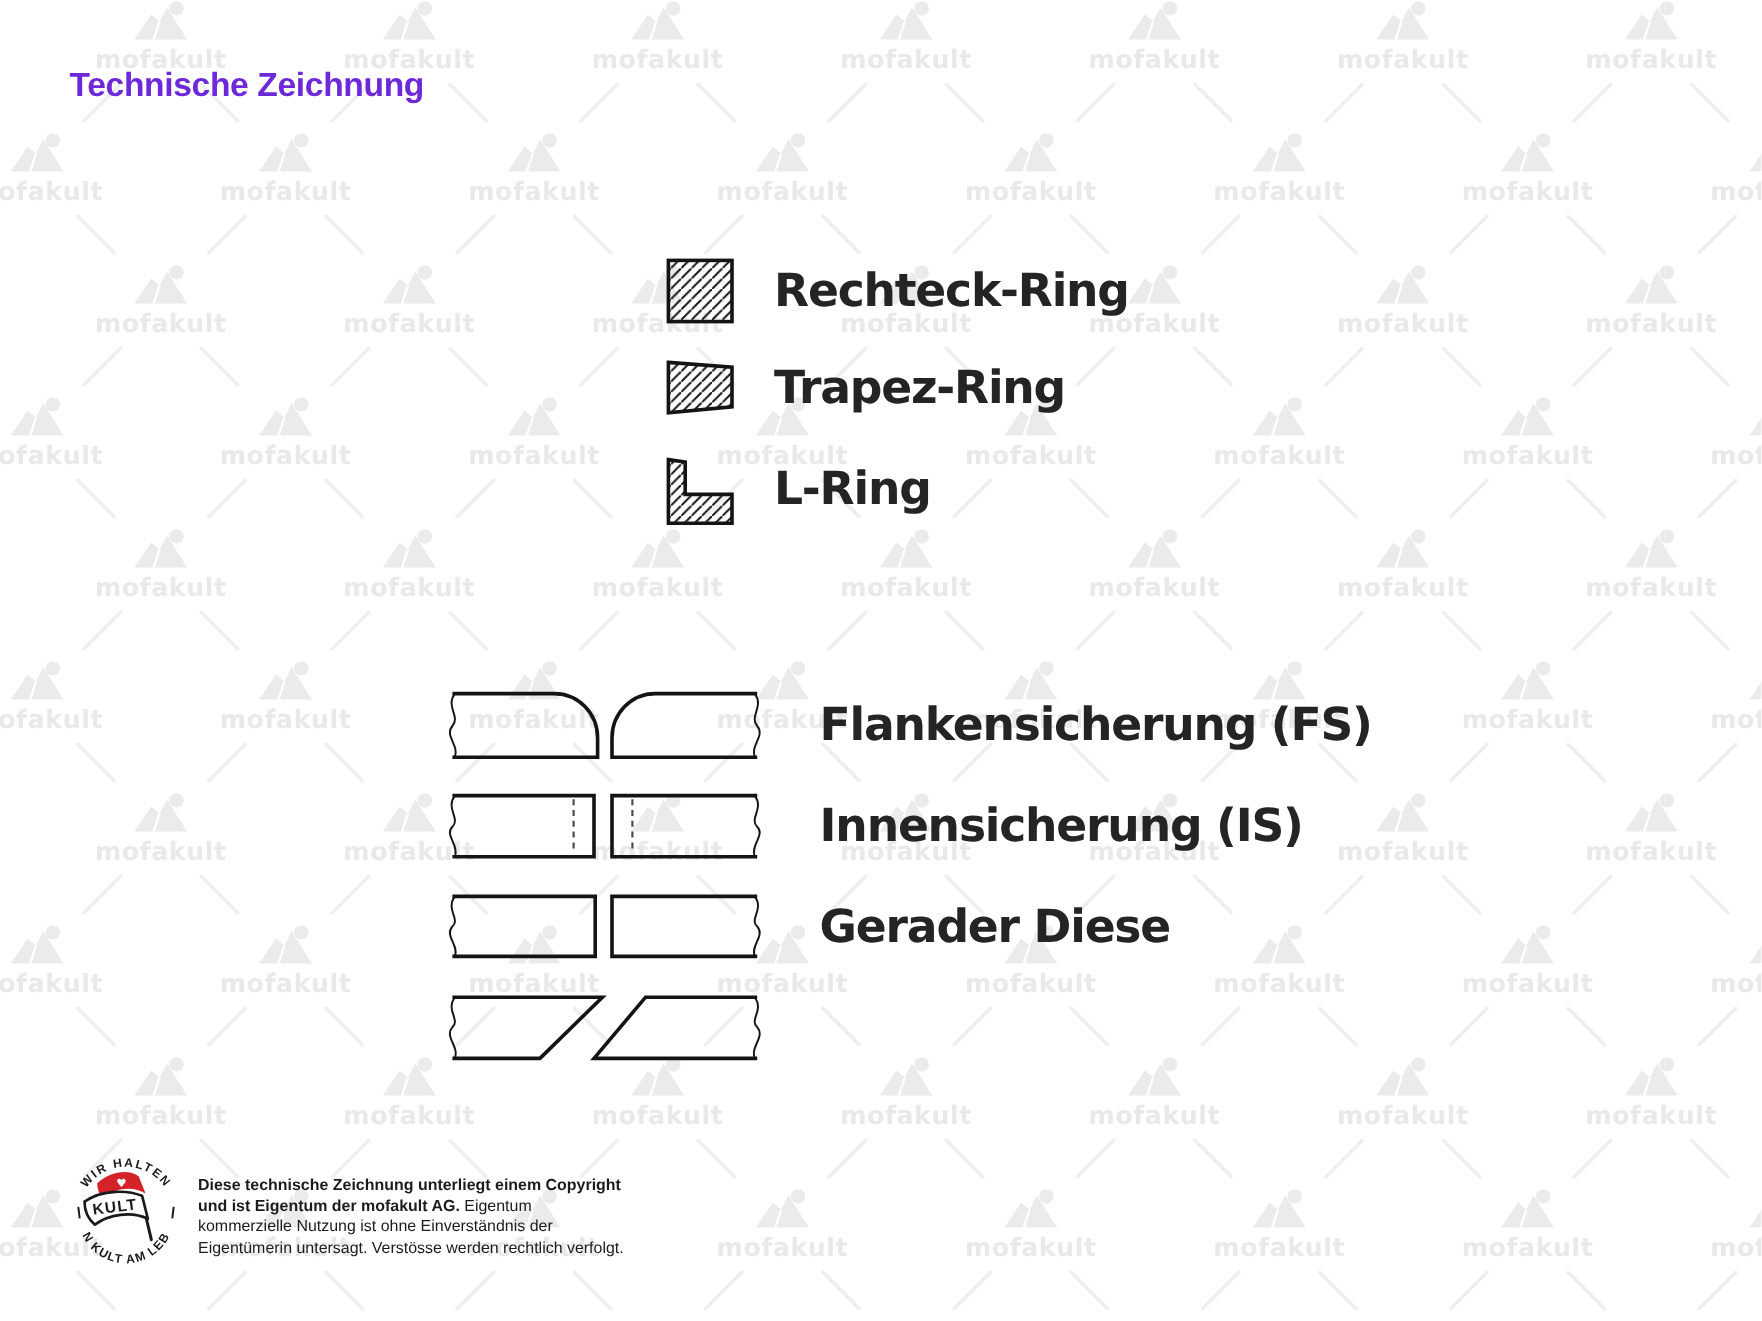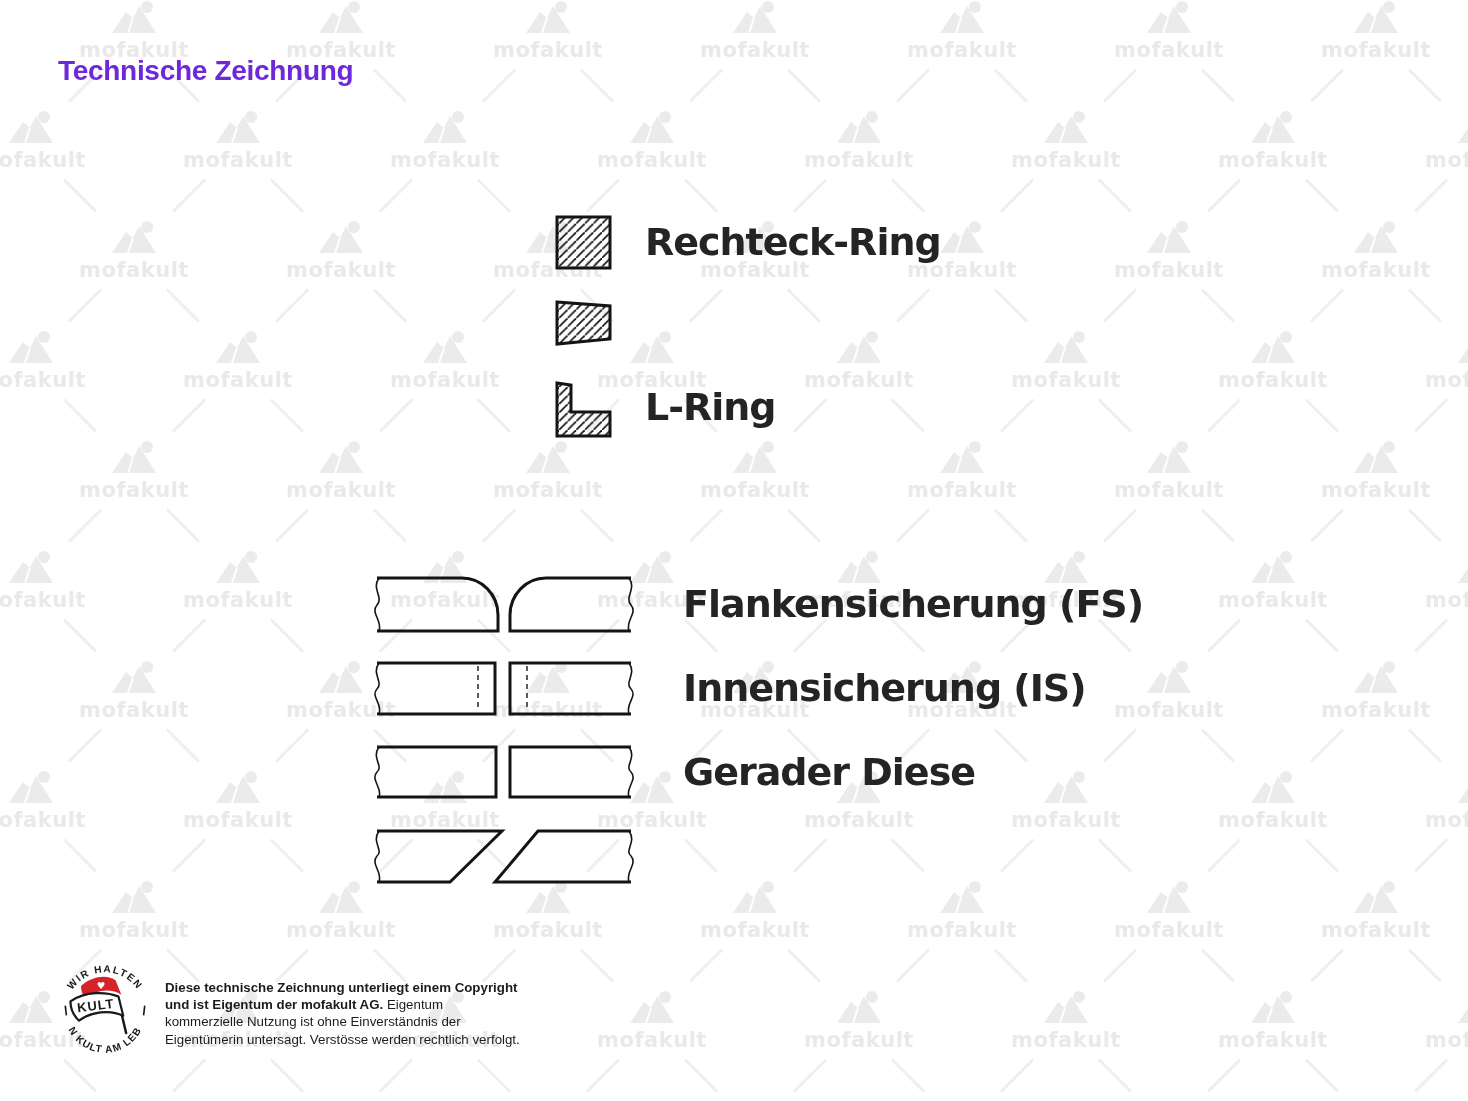--- a/index.html
+++ b/index.html
@@ -643,20 +643,21 @@
 
     <g fill="none" stroke="#141414">
       <path d="M 377,831 H 502 L 450,882 H 377" stroke-width="3" stroke-linejoin="miter"></path>
       <path d="M 379,831 C 371,842 384,850 377,856 C 370,864 383,872 379,882" stroke-width="1.6"></path>
       <path d="M 631,831 H 538 L 495,882 H 631" stroke-width="3" stroke-linejoin="miter"></path>
       <path d="M 629,831 C 637,842 624,850 631,856 C 638,864 625,872 629,882" stroke-width="1.6"></path>
     </g>
   </svg>
 
   <div class="lbl lbl-rechteck">Rechteck-Ring</div>
+  <div class="lbl lbl-trapez">Trapez-Ring</div>
   <div class="lbl lbl-lring">L-Ring</div>
   <div class="lbl lbl-fs">Flankensicherung (FS)</div>
   <div class="lbl lbl-is">Innensicherung (IS)</div>
   <div class="lbl lbl-gerader">Gerader Diese</div>
 
   <svg class="logo" viewBox="0 0 100 100">
     <defs>
       <path id="arcTop" d="M 12.8,34.5 A 41 41 0 0 1 87.2,34.5"></path>
       <path id="arcBottom" d="M 10.9,67.8 A 42 42 0 0 0 89.1,67.8"></path>
     </defs>

